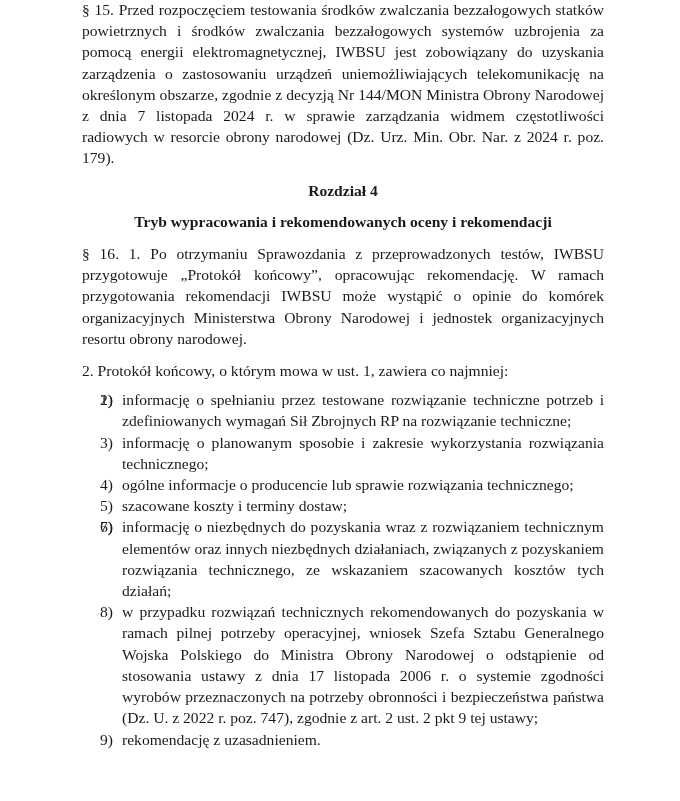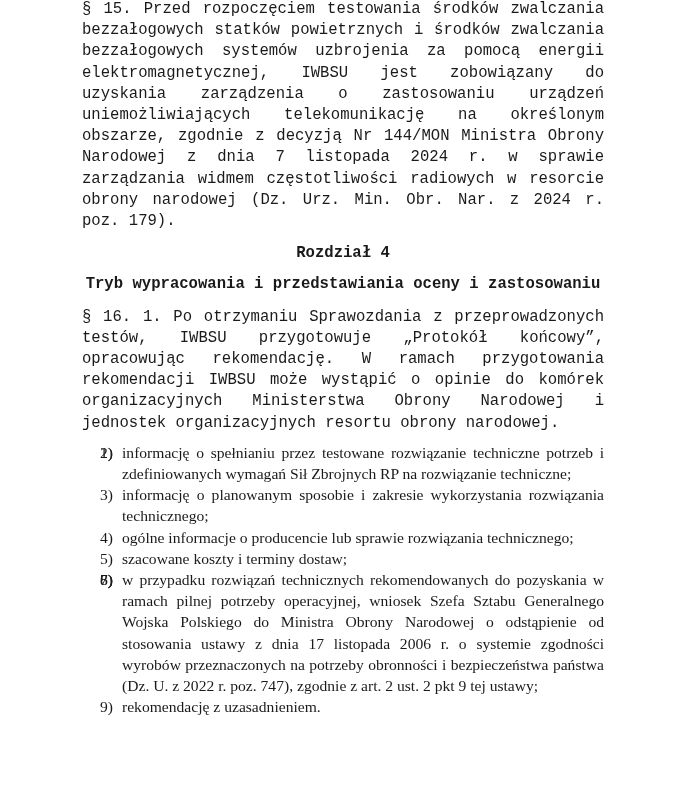--- a/index.html
+++ b/index.html
@@ -2,46 +2,47 @@
 <html><head>
 <meta charset="utf-8">
 <style>
   html, body { margin:0; padding:0; background:#ffffff; }
   body { width:680px; height:801px; overflow:hidden; }
   .page {
     position:absolute; left:82px; top:0; width:522px;
     font-family:"Liberation Serif", "DejaVu Serif", serif;
     font-size:15.6px; line-height:21.2px; color:#1a1a1a;
   }
-  p { margin:0; text-align:justify; text-align-last:auto;font-family:Liberation Mono, monospace; }
+  p { margin:0; text-align:justify; text-align-last:auto; }
   .p15 { margin-top:-1px; }
   .head { text-align:center; font-weight:bold; margin:0; }
   .h1 { margin-top:11px; }
   .h2 { margin-top:10px; }
   .gap { margin-top:11px; }
   ol { list-style:none; margin:8px 0 0 0; padding:0; }
   ol li { position:relative; padding-left:40px; margin-left:0; text-align:justify; }
   ol li .num { position:absolute; left:18px; top:0; }
 </style>
 </head>
 <body>
 
 <div class="page">
   <p class="p15">§ 15. Przed rozpoczęciem testowania środków zwalczania bezzałogowych statków powietrznych i środków zwalczania bezzałogowych systemów uzbrojenia za pomocą energii elektromagnetycznej, IWBSU jest zobowiązany do uzyskania zarządzenia o zastosowaniu urządzeń uniemożliwiających telekomunikację na określonym obszarze, zgodnie z decyzją Nr 144/MON Ministra Obrony Narodowej z dnia 7 listopada 2024 r. w sprawie zarządzania widmem częstotliwości radiowych w resorcie obrony narodowej (Dz. Urz. Min. Obr. Nar. z 2024 r. poz. 179).</p>
 
   <p class="head h1">Rozdział 4</p>
-  <p class="head h2">Tryb wypracowania i przedstawiania oceny i zastosowaniu</p>
+  <p class="head h2">Tryb wypracowania i rekomendowanych oceny i rekomendacji</p>
 
   <p class="gap">§ 16. 1. Po otrzymaniu Sprawozdania z przeprowadzonych testów, IWBSU przygotowuje „Protokół końcowy”, opracowując rekomendację. W ramach przygotowania rekomendacji IWBSU może wystąpić o opinie do komórek organizacyjnych Ministerstwa Obrony Narodowej i jednostek organizacyjnych resortu obrony narodowej.</p>
+  <p class="gap">2. Protokół końcowy, o którym mowa w ust. 1, zawiera co najmniej:</p>
 
   <ol>
     <li><span class="num">1)</span></li>
     <li><span class="num">2)</span><span>informację o spełnianiu przez testowane rozwiązanie techniczne potrzeb i zdefiniowanych wymagań Sił Zbrojnych RP na rozwiązanie techniczne;</span></li>
     <li><span class="num">3)</span><span>informację o planowanym sposobie i zakresie wykorzystania rozwiązania technicznego;</span></li>
     <li><span class="num">4)</span><span>ogólne informacje o producencie lub sprawie rozwiązania technicznego;</span></li>
     <li><span class="num">5)</span><span>szacowane koszty i terminy dostaw;</span></li>
     <li><span class="num">6)</span></li>
-    <li><span class="num">7)</span></li>
+    <li><span class="num">7)</span><span>informację o niezbędnych do pozyskania wraz z rozwiązaniem technicznym elementów oraz innych niezbędnych działaniach, związanych z pozyskaniem rozwiązania technicznego, ze wskazaniem szacowanych kosztów tych działań;</span></li>
     <li><span class="num">8)</span><span>w przypadku rozwiązań technicznych rekomendowanych do pozyskania w ramach pilnej potrzeby operacyjnej, wniosek Szefa Sztabu Generalnego Wojska Polskiego do Ministra Obrony Narodowej o odstąpienie od stosowania ustawy z dnia 17 listopada 2006 r. o systemie zgodności wyrobów przeznaczonych na potrzeby obronności i bezpieczeństwa państwa (Dz. U. z 2022 r. poz. 747), zgodnie z art. 2 ust. 2 pkt 9 tej ustawy;</span></li>
     <li><span class="num">9)</span><span>rekomendację z uzasadnieniem.</span></li>
   </ol>
 
 </div>
 
 </body></html>

